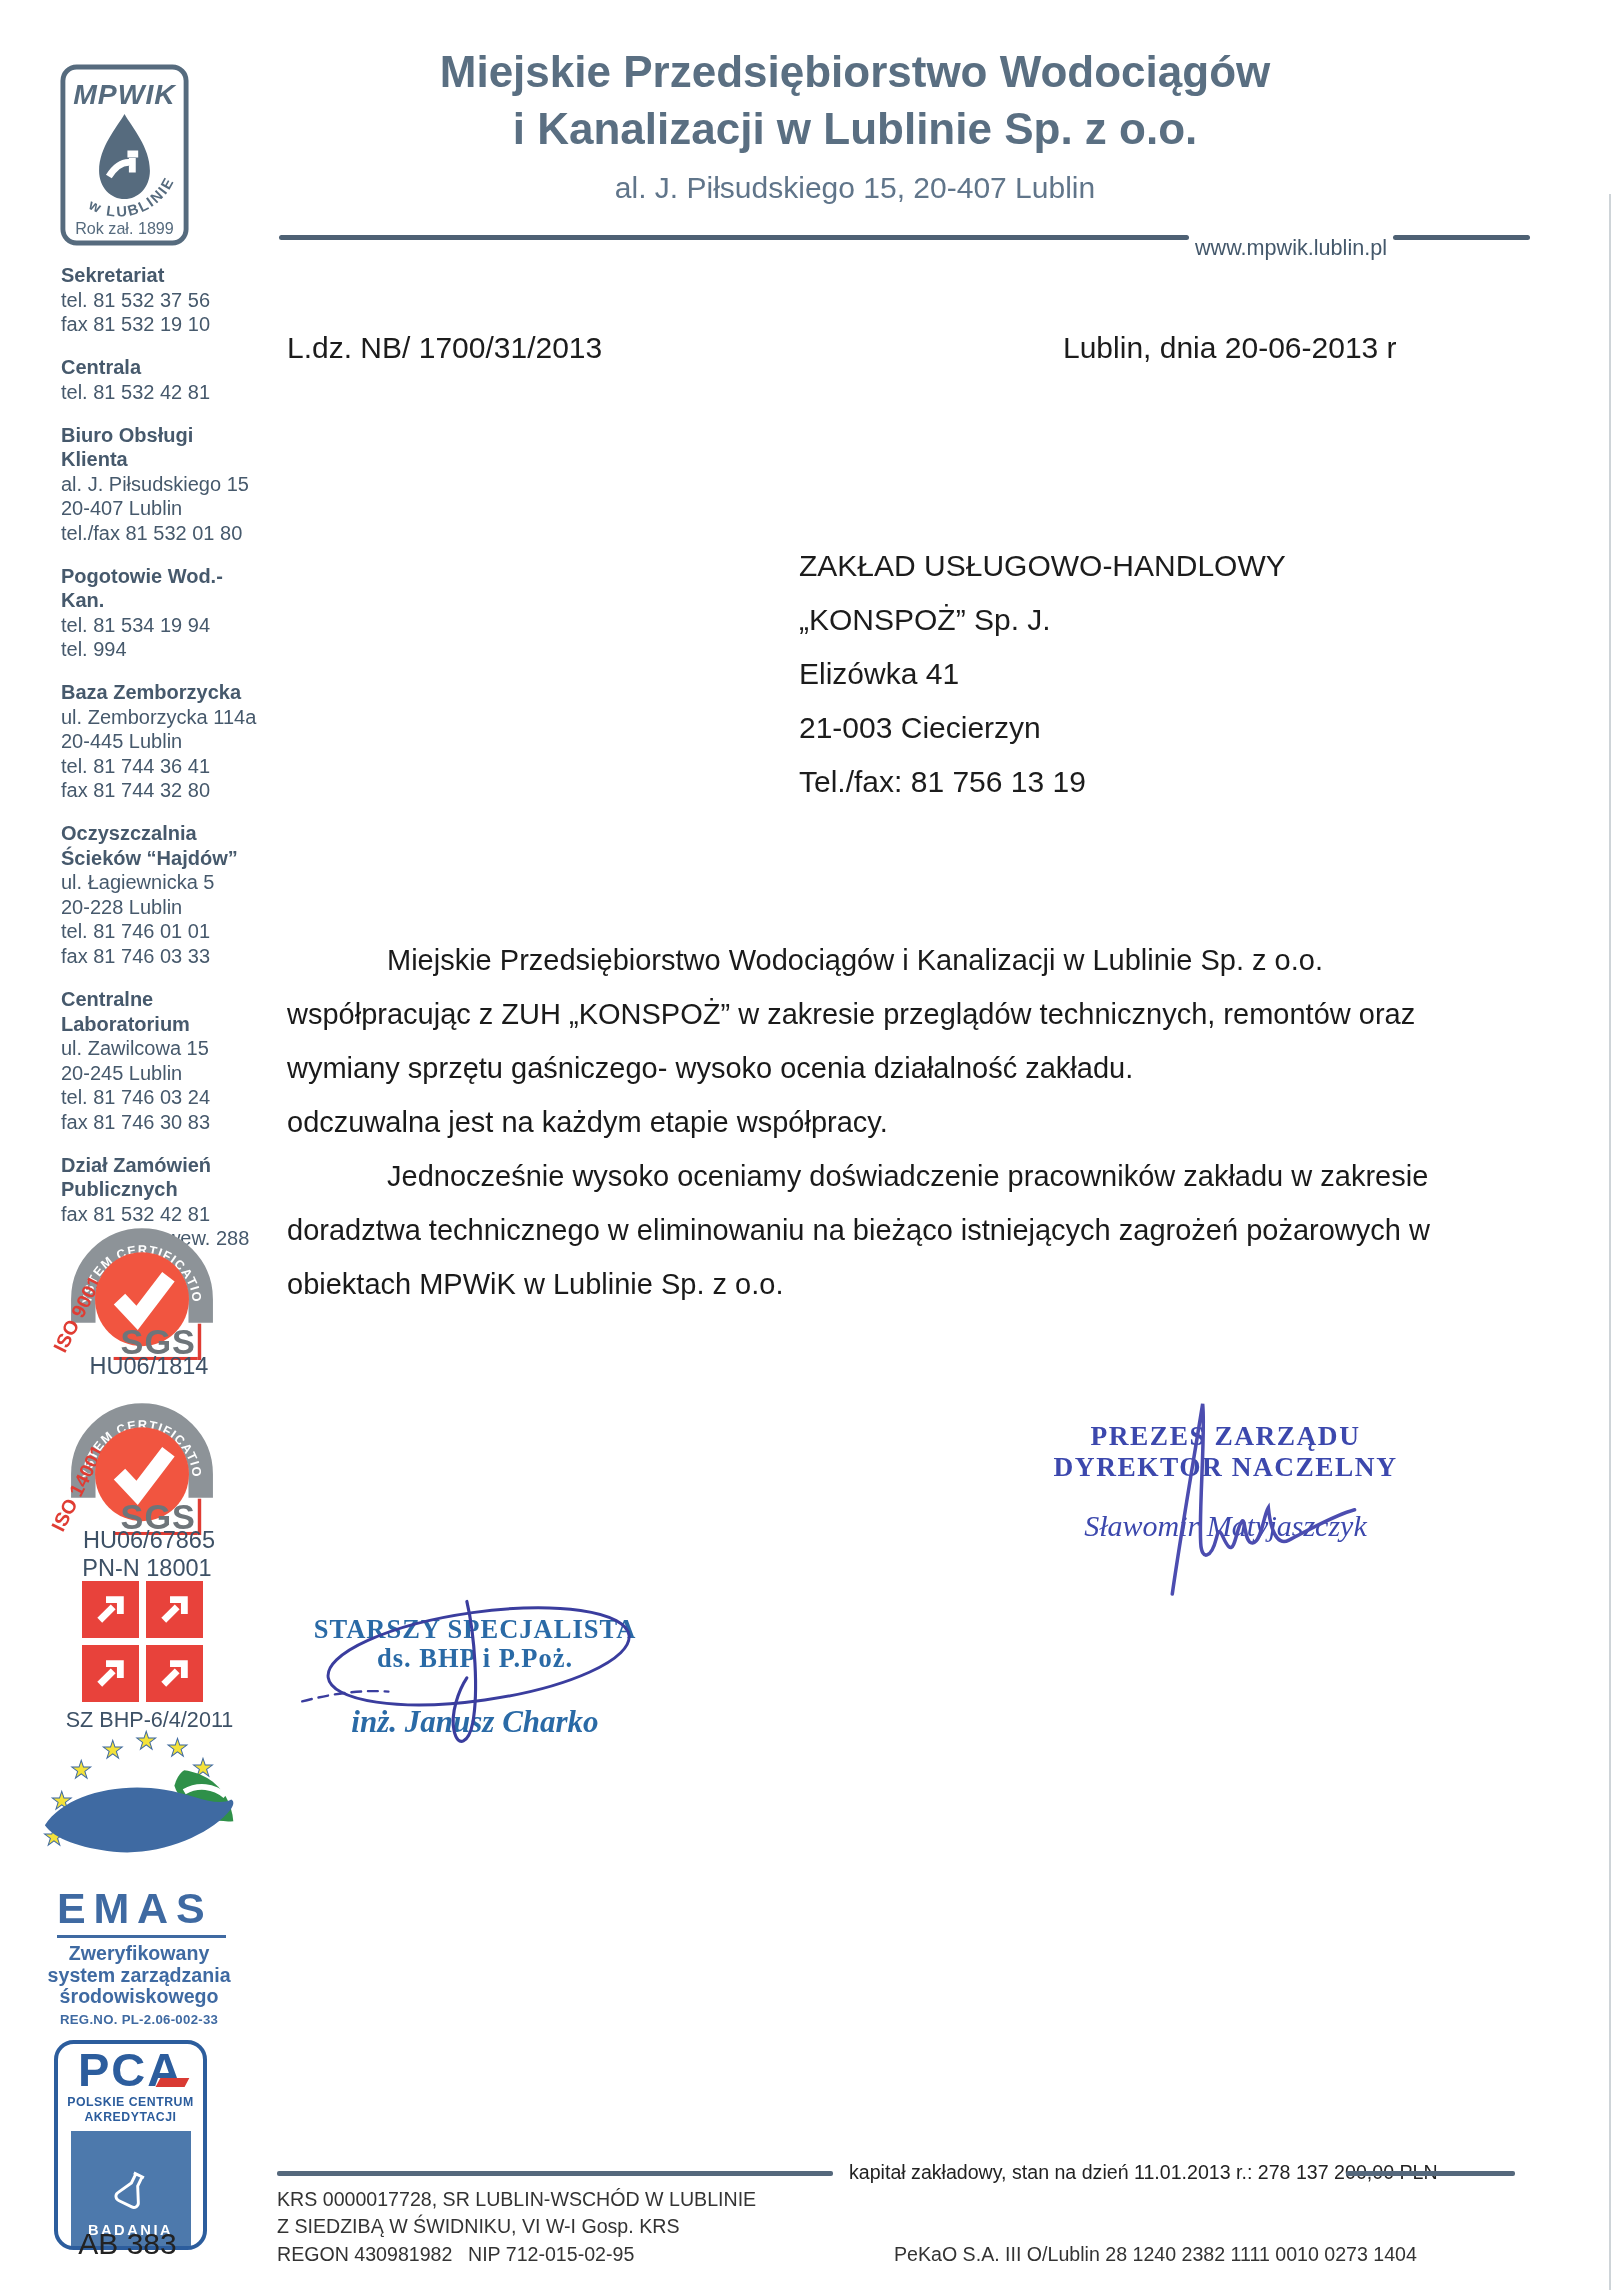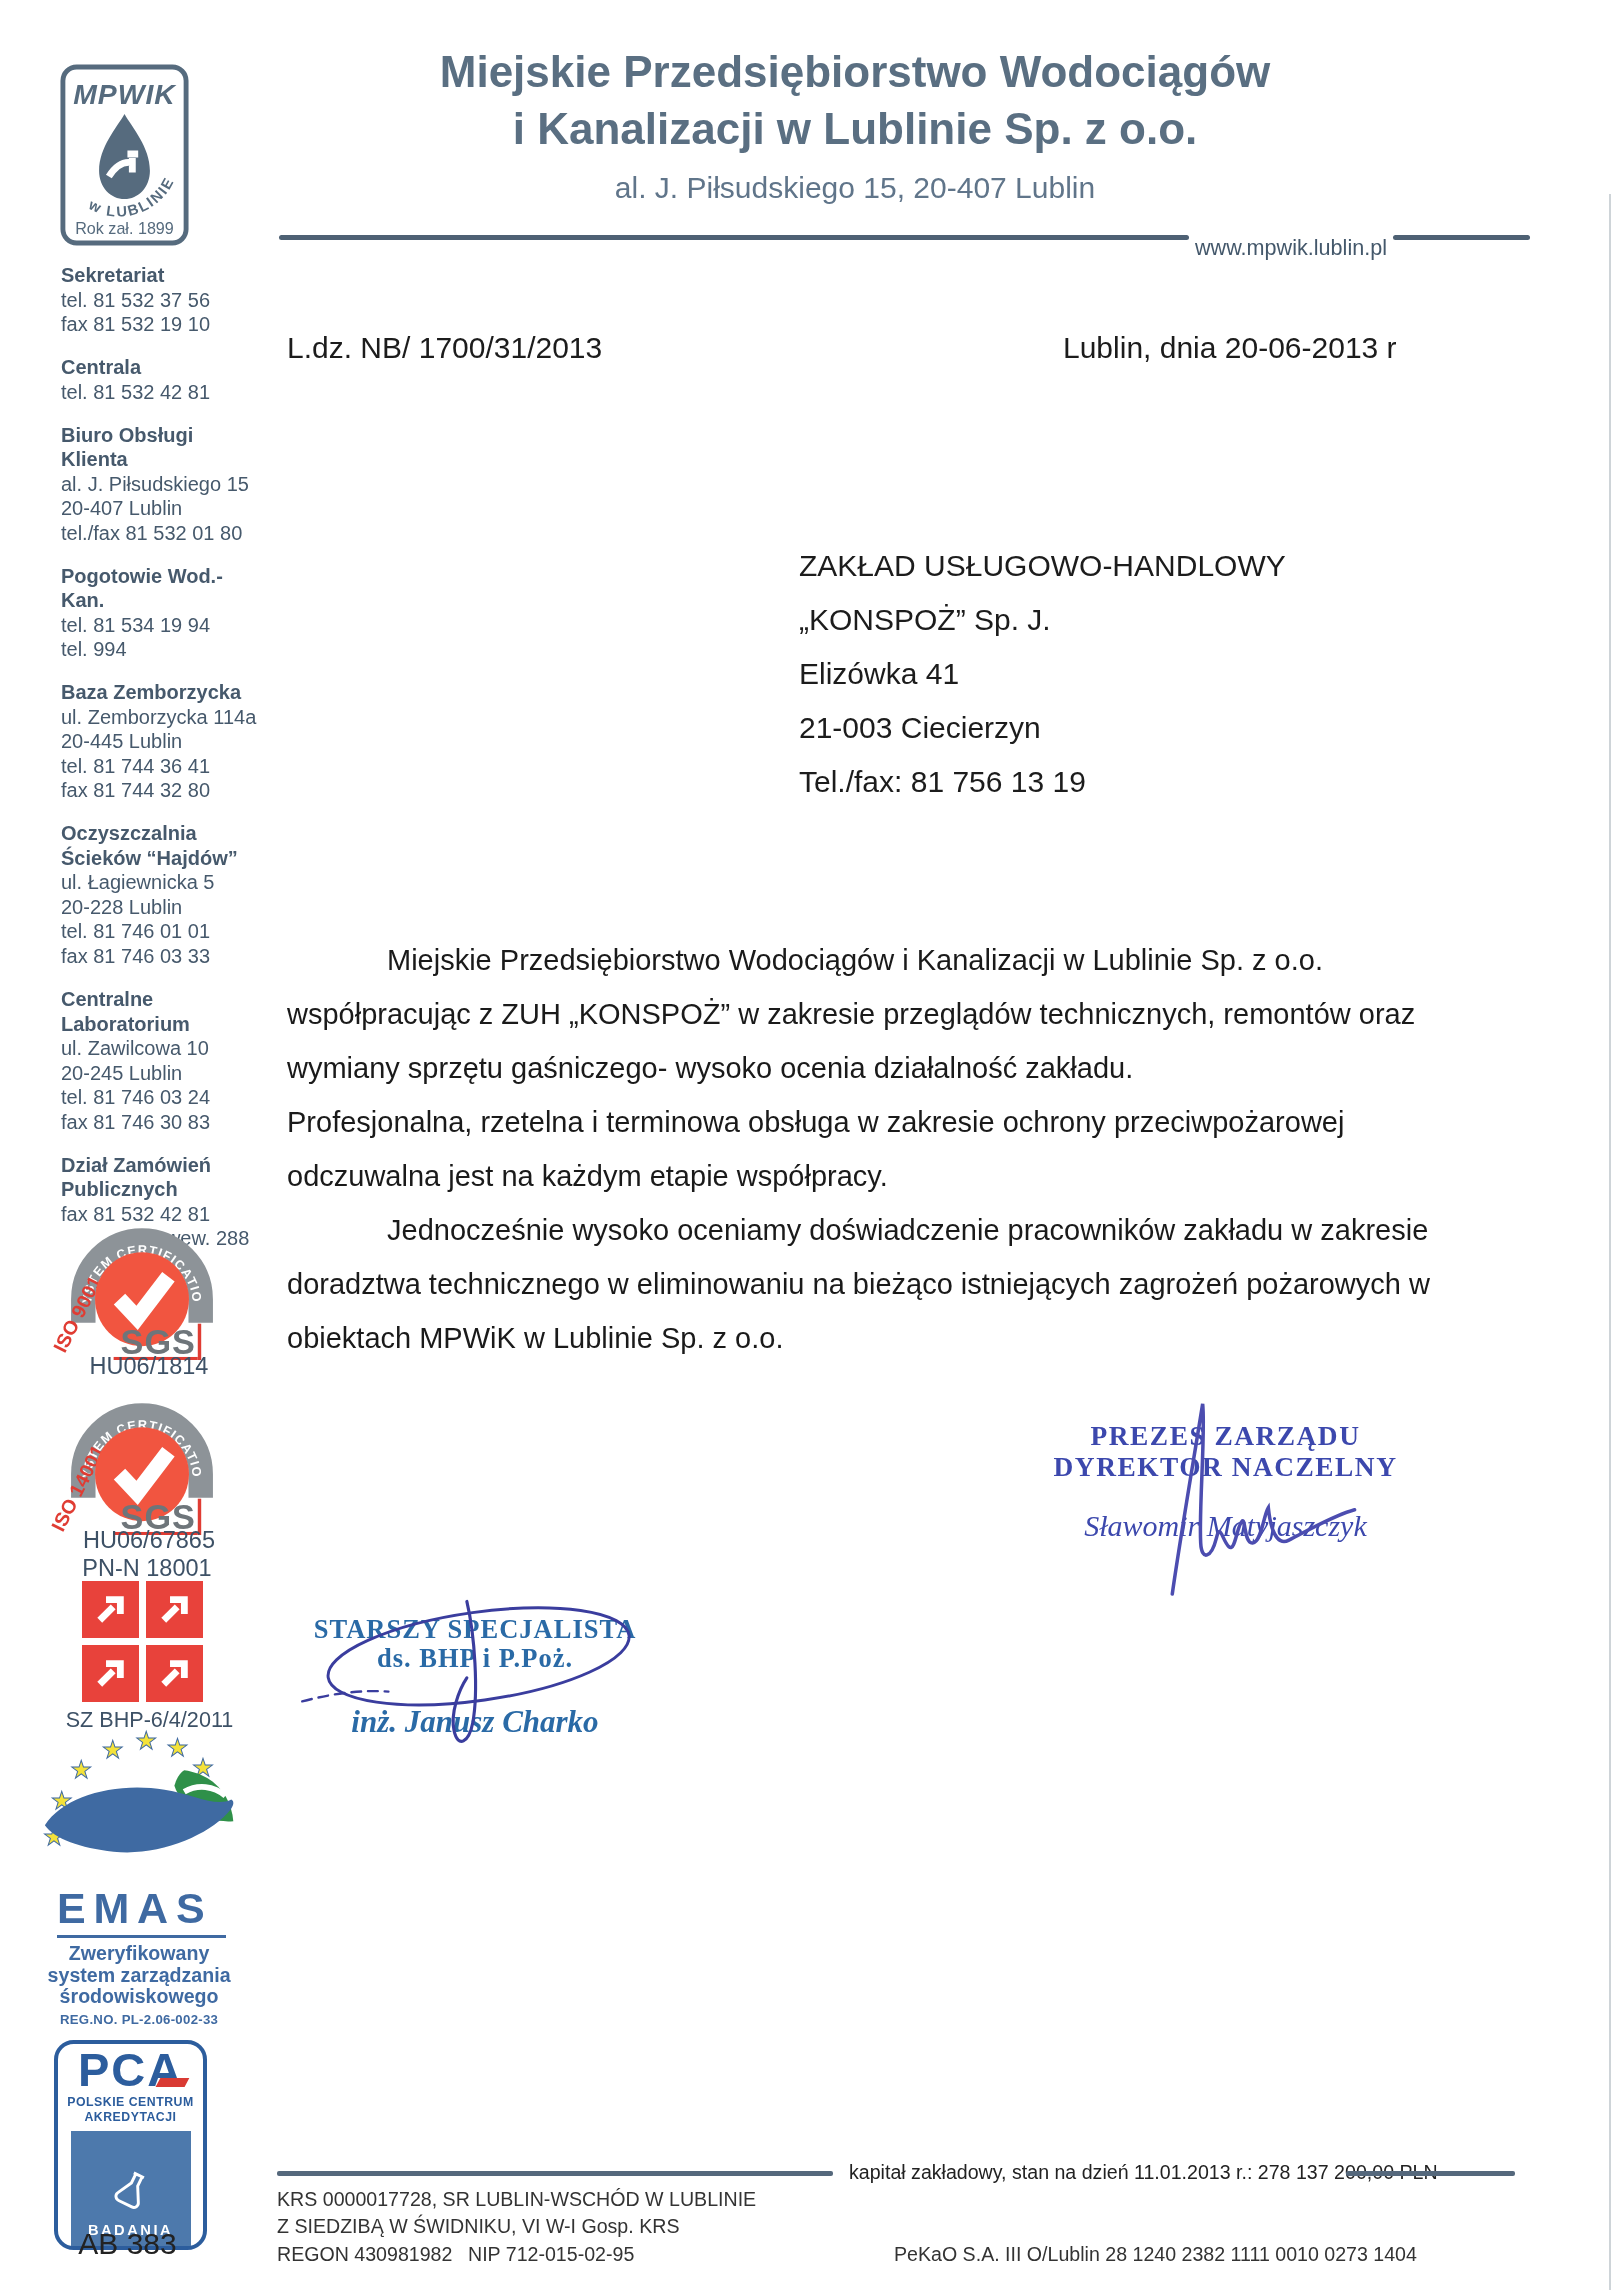--- a/index.html
+++ b/index.html
@@ -136,21 +136,21 @@
   </div>
   <div class="sb-block">
     <div class="sb-title">Oczyszczalnia Ścieków “Hajdów”</div>
     <div class="sb-line">ul. Łagiewnicka 5</div>
     <div class="sb-line">20-228 Lublin</div>
     <div class="sb-line">tel.  81 746 01 01</div>
     <div class="sb-line">fax  81 746 03 33</div>
   </div>
   <div class="sb-block">
     <div class="sb-title">Centralne Laboratorium</div>
-    <div class="sb-line">ul. Zawilcowa 10</div>
+    <div class="sb-line">ul. Zawilcowa 15</div>
     <div class="sb-line">20-245 Lublin</div>
     <div class="sb-line">tel.  81 746 03 24</div>
     <div class="sb-line">fax  81 746 30 83</div>
   </div>
   <div class="sb-block">
     <div class="sb-title">Dział Zamówień Publicznych</div>
     <div class="sb-line">fax  81 532 42 81</div>
     <div class="sb-line ralign">wew. 288</div>
   </div>
 </div>
@@ -263,21 +263,20 @@
   <div class="recip-line">„KONSPOŻ” Sp. J.</div>
   <div class="recip-line">Elizówka 41</div>
   <div class="recip-line">21-003 Ciecierzyn</div>
   <div class="recip-line">Tel./fax:  81 756 13 19</div>
 </div>
 
 <div class="abs body-text">
   <div class="body-line indent">Miejskie Przedsiębiorstwo Wodociągów i Kanalizacji w Lublinie Sp. z o.o.</div>
   <div class="body-line">współpracując z ZUH „KONSPOŻ” w zakresie przeglądów technicznych, remontów oraz</div>
   <div class="body-line">wymiany sprzętu gaśniczego- wysoko ocenia działalność zakładu.</div>
-  <div class="body-line">Profesjonalna, rzetelna i terminowa obsługa w zakresie ochrony przeciwpożarowej</div>
   <div class="body-line">odczuwalna jest na każdym etapie współpracy.</div>
   <div class="body-line indent">Jednocześnie wysoko oceniamy doświadczenie pracowników zakładu w zakresie</div>
   <div class="body-line">doradztwa technicznego w eliminowaniu na bieżąco istniejących zagrożeń pożarowych w</div>
   <div class="body-line">obiektach MPWiK w Lublinie Sp. z o.o.</div>
 </div>
 
 <div class="abs stamp-pres">
   <div class="sp-l1">PREZES ZARZĄDU</div>
   <div class="sp-l1">DYREKTOR NACZELNY</div>
   <div class="sp-name">Sławomir Matyjaszczyk</div>

